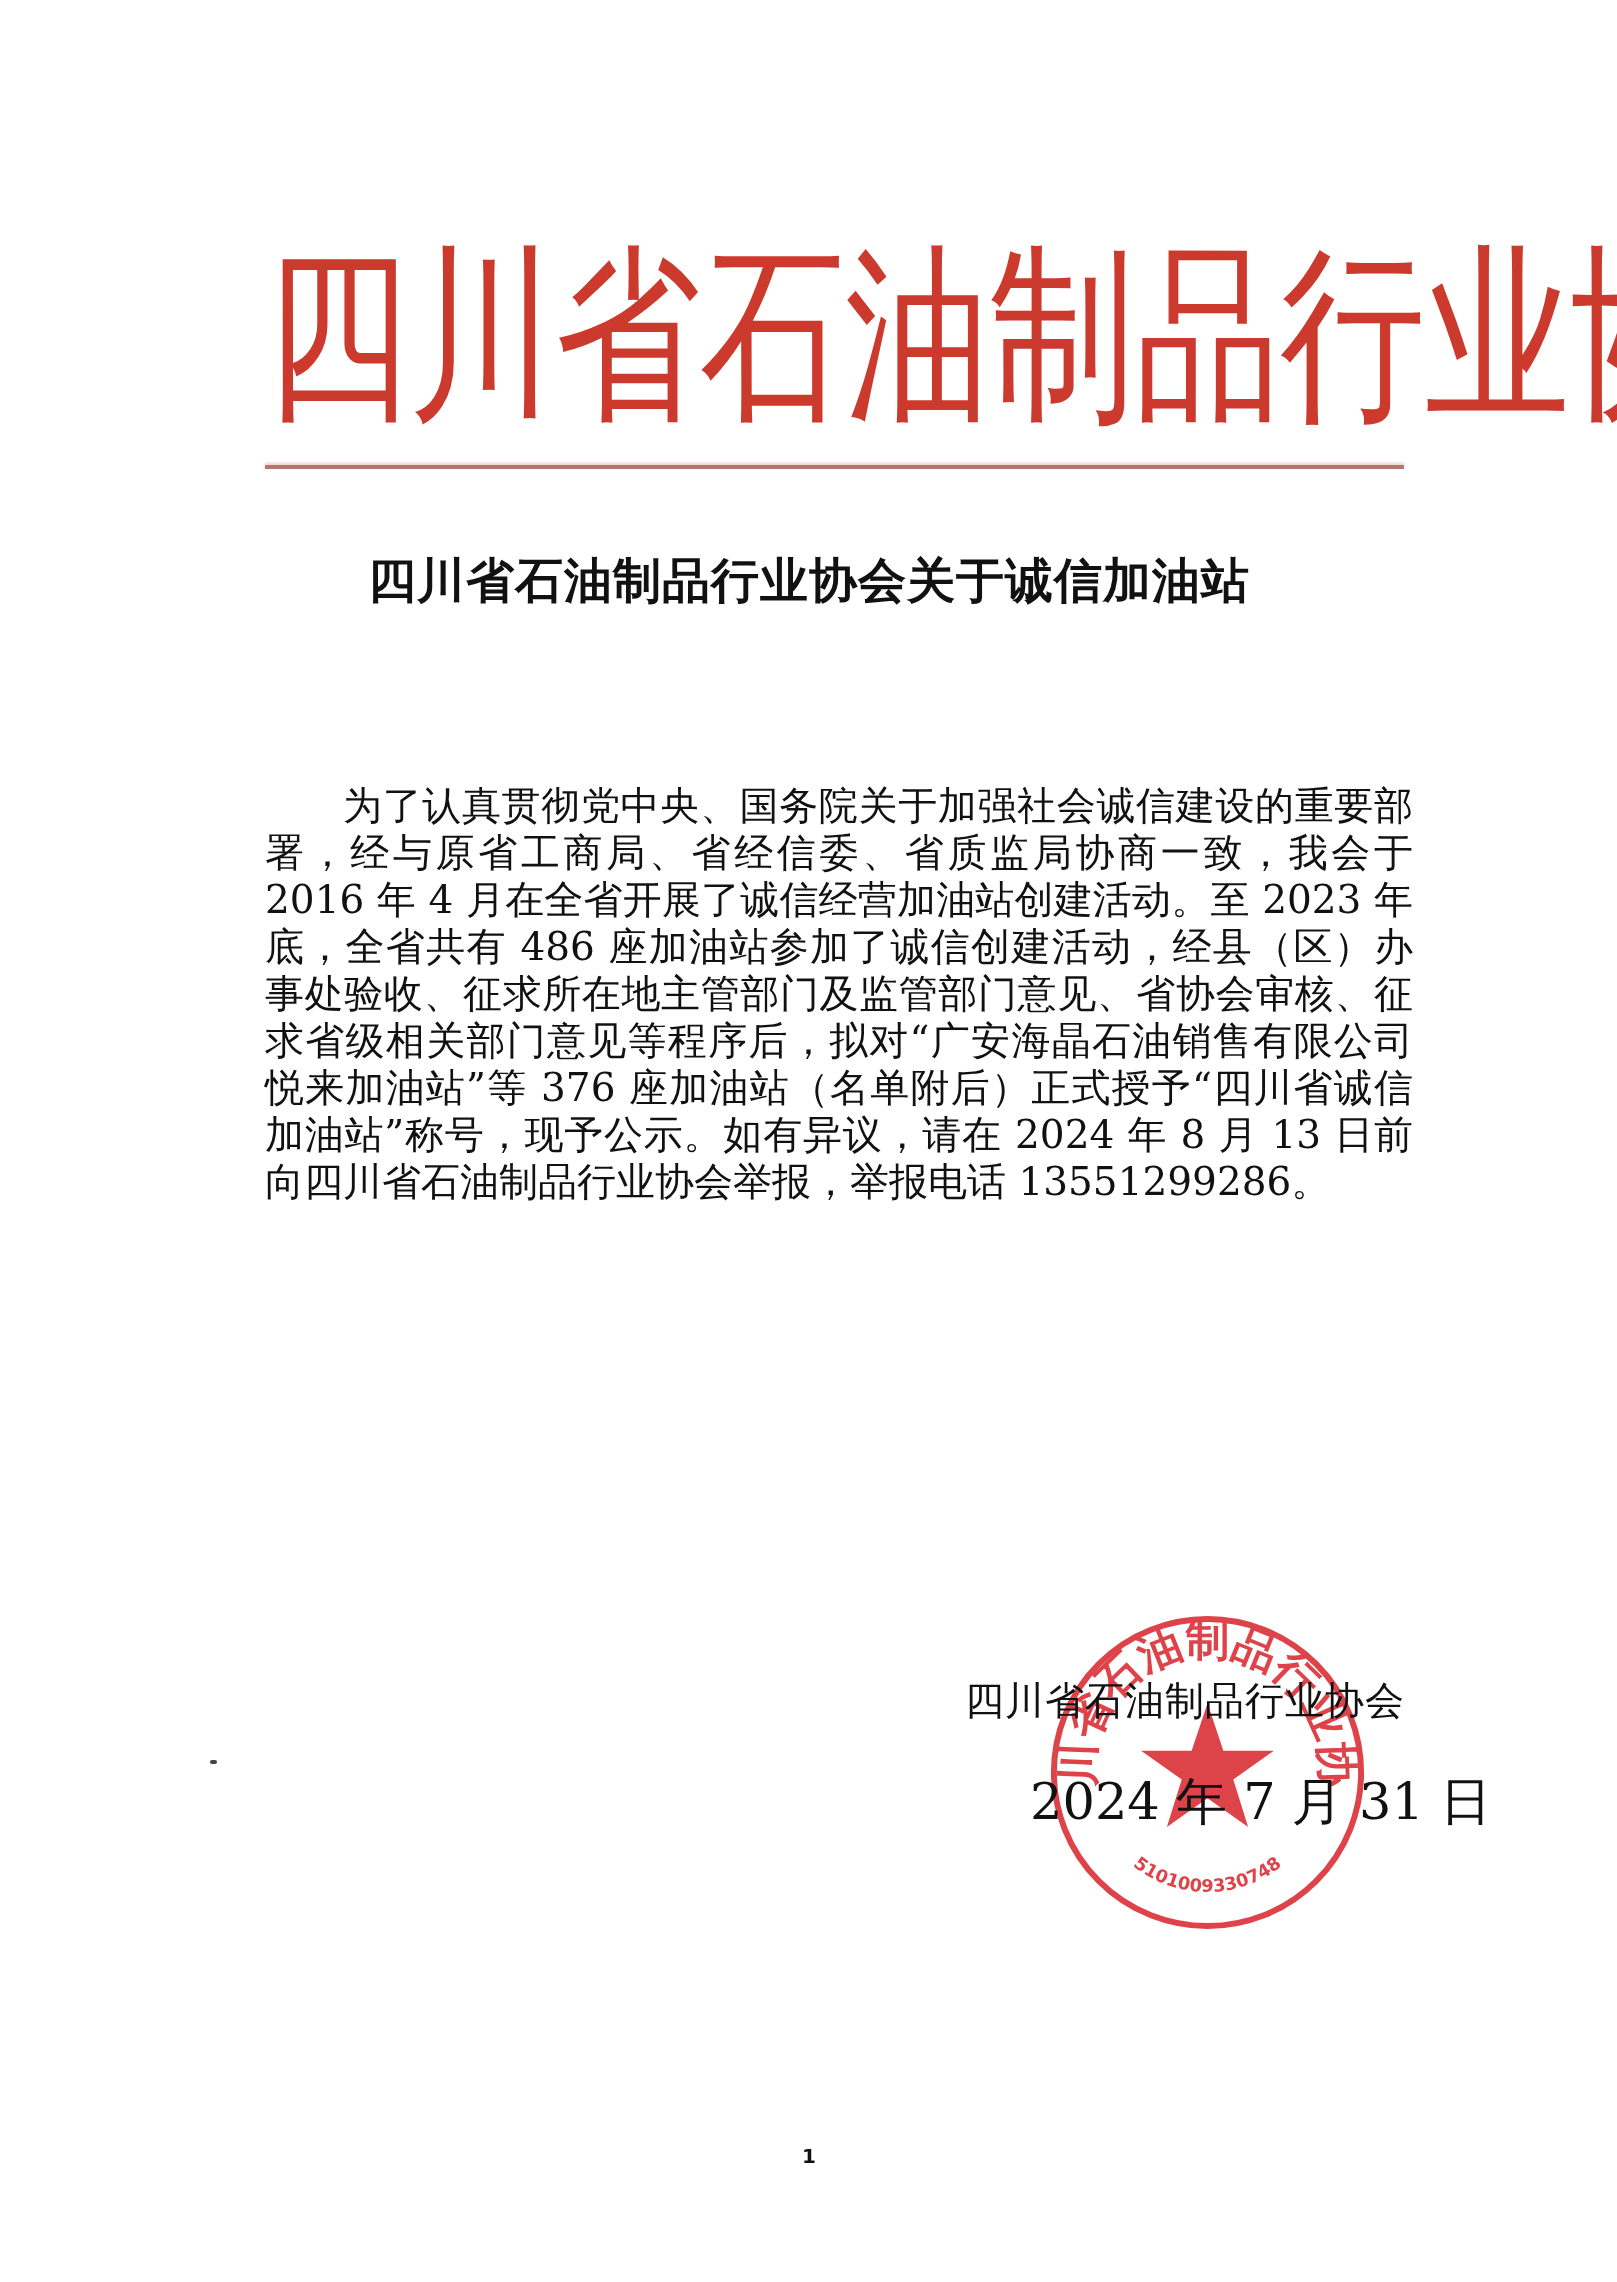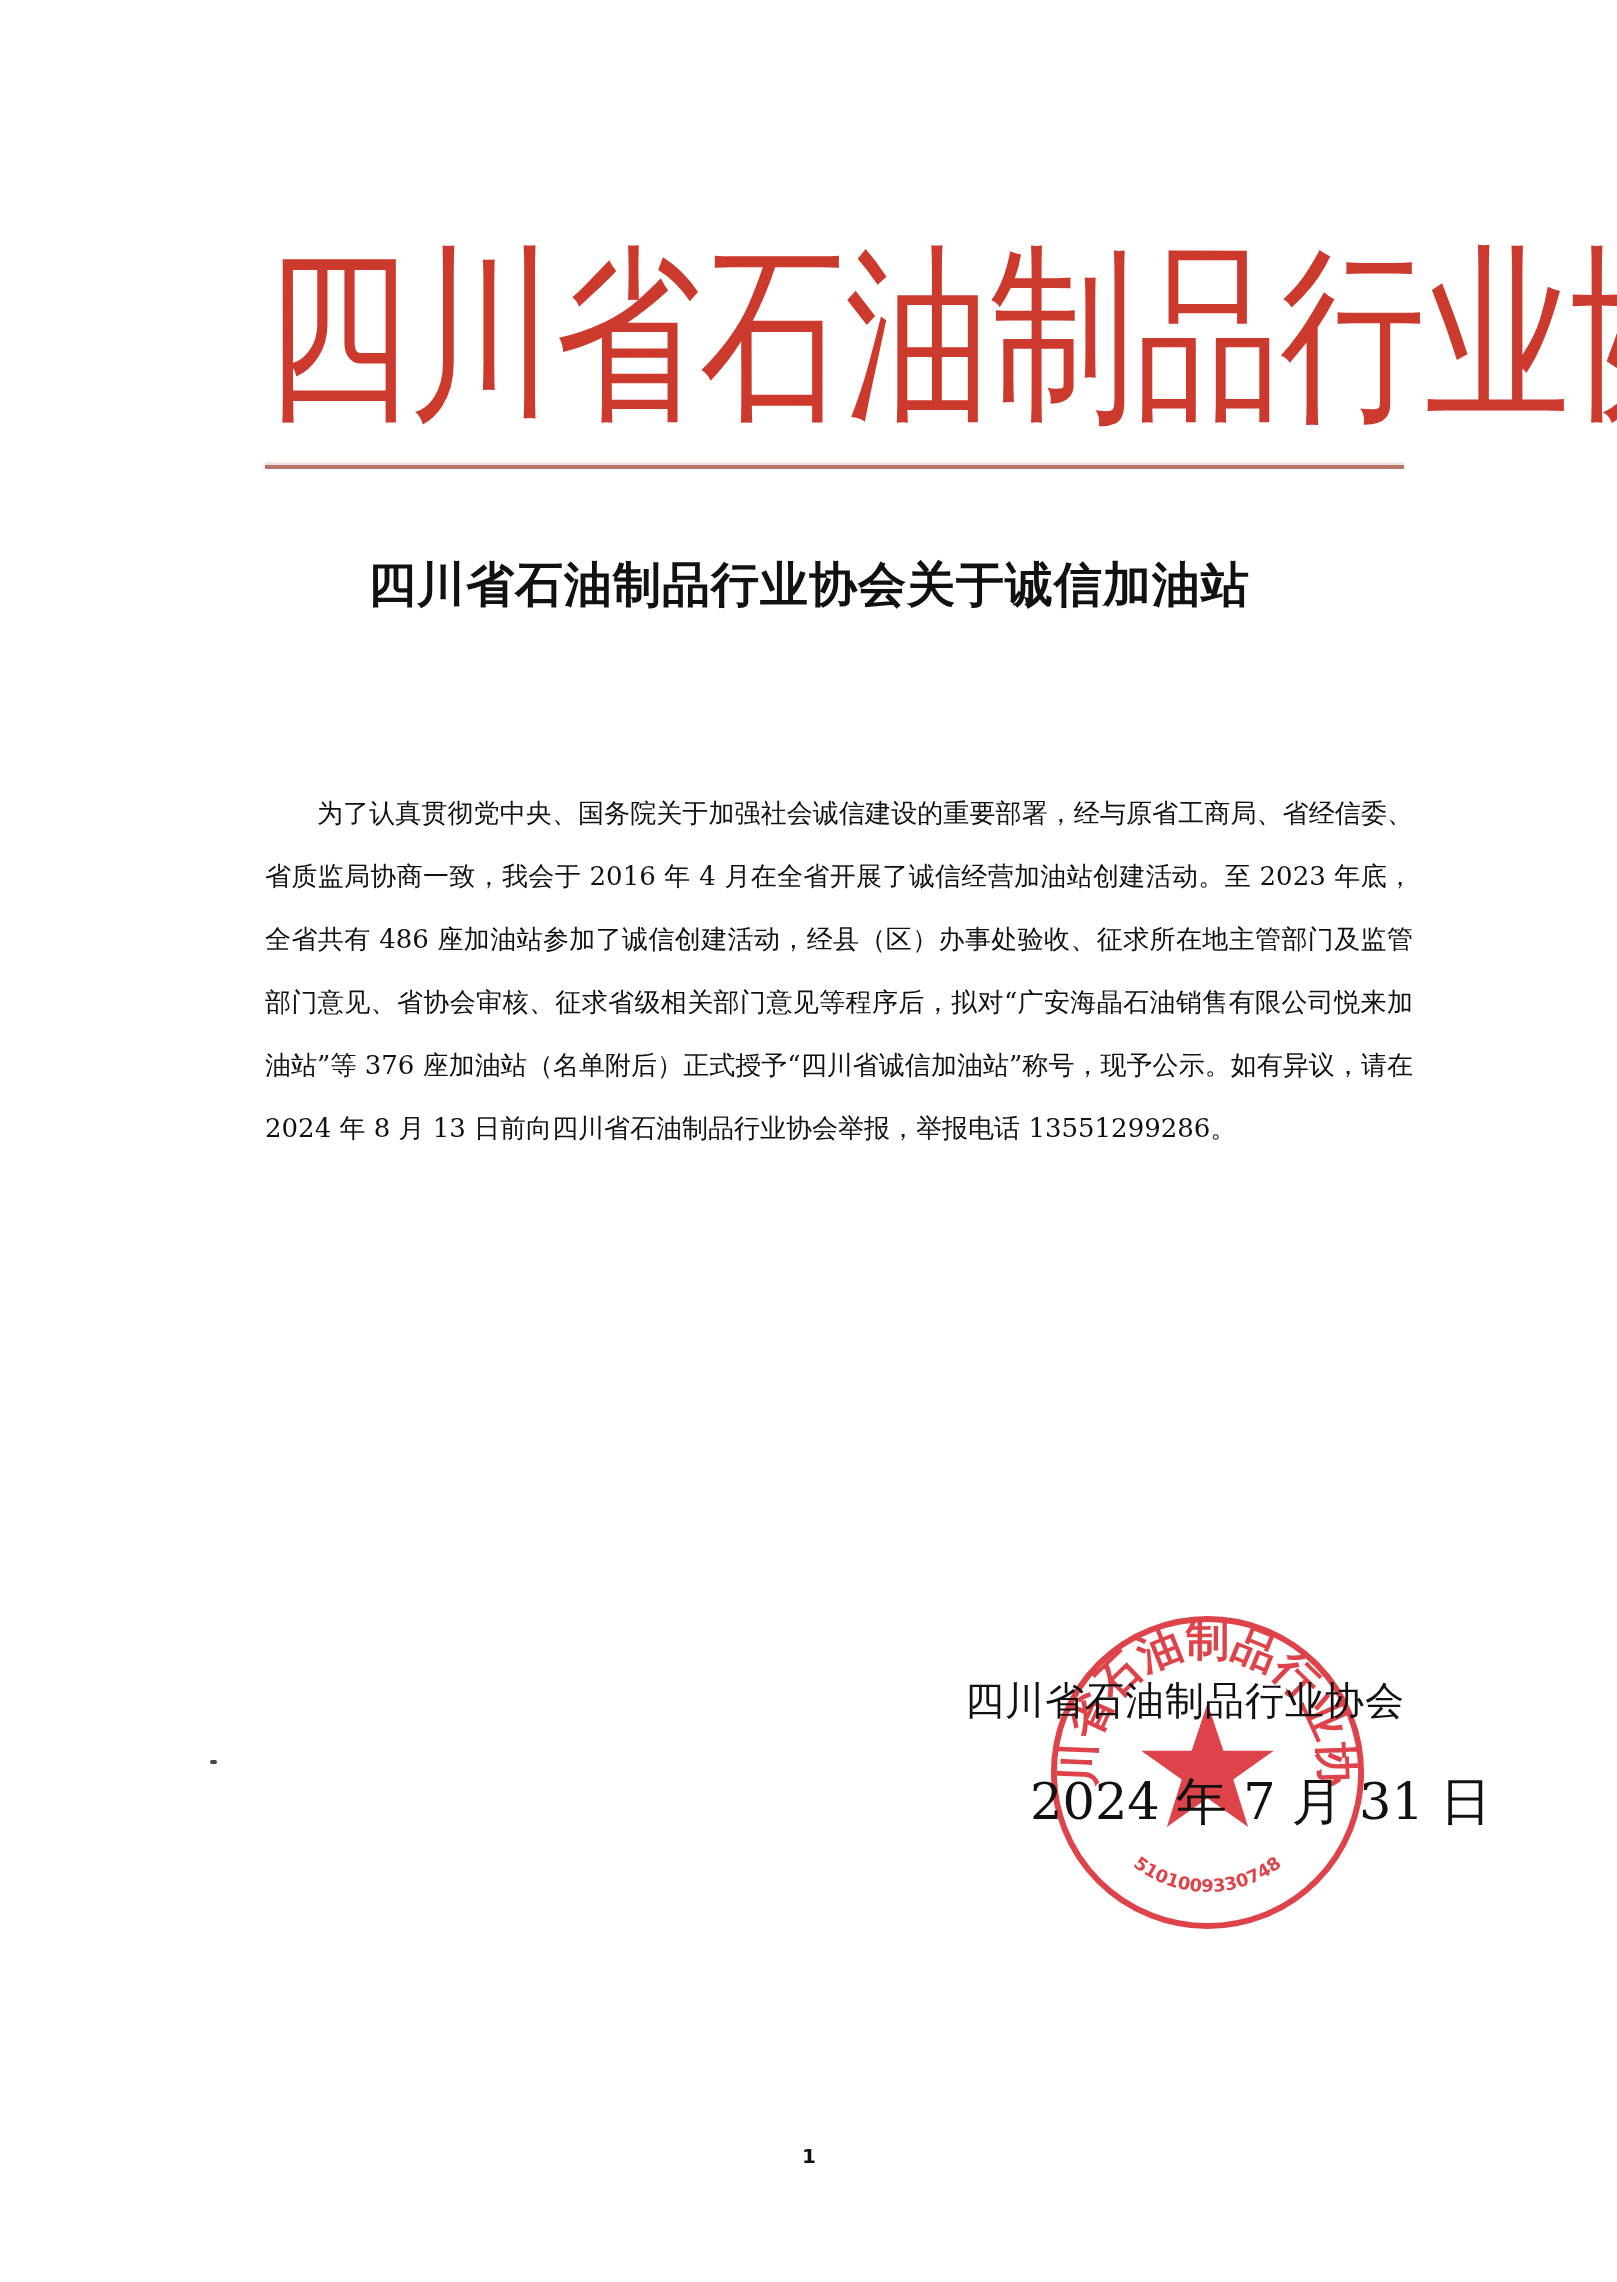--- a/index.html
+++ b/index.html
@@ -7,24 +7,24 @@
          font-family: "DejaVu Serif", "Liberation Serif", serif; color: #111; }
   .masthead { position: absolute; left: 265px; top: 198px; width: 1139px; height: 208px;
               display: flex; justify-content: space-between; align-items: center;
               font-family: "DejaVu Sans", "Liberation Sans", sans-serif;
               font-size: 145px; line-height: 1; color: #cc3a2e; font-weight: normal;
               transform: scaleY(1.3); transform-origin: top left; }
   .masthead span { display: inline-block; }
   .red-rule { position: absolute; left: 265px; top: 465px; width: 1139px; height: 4px;
               background: #b8766a; box-shadow: 0 -2px 3px rgba(200,120,110,0.35); }
   .doc-title { position: absolute; left: 0; top: 549px; width: 1618px; text-align: center;
-               font-family: Liberation Sans, sans-serif;
+               font-family: Liberation Mono, monospace;
                font-size: 48px; line-height: 71px; font-weight: bold; letter-spacing: 1px; color: #111; }
   .body-text { position: absolute; left: 265px; top: 782px; width: 1148px;
-               font-size: 26px; line-height: 63px; text-align: justify; color: #111;
+               font-size: 39px; line-height: 47px; text-align: justify; color: #111;
                font-family: "DejaVu Serif", "Liberation Serif", serif; }
   .body-text p { margin: 0; text-indent: 2em; }
   .signature { position: absolute; left: 965px; top: 1681px; font-size: 39px; line-height: 40px;
                letter-spacing: 1px; color: #111; z-index: 2; }
   .sig-date { position: absolute; left: 1030px; top: 1782px; font-size: 51px; line-height: 40px;
               color: #111; z-index: 2; }
   .seal { position: absolute; left: 1044px; top: 1609px; width: 327px; height: 327px; z-index: 1; opacity: 0.85; }
   .page-num { position: absolute; left: 0; top: 2144px; width: 1618px; text-align: center;
               font-family: "DejaVu Sans", "Liberation Sans", sans-serif; font-size: 20px; font-weight: bold; color: #111; }
   .speck { position: absolute; left: 210px; top: 1760px; width: 7px; height: 4px; background: #444; border-radius: 2px; }

